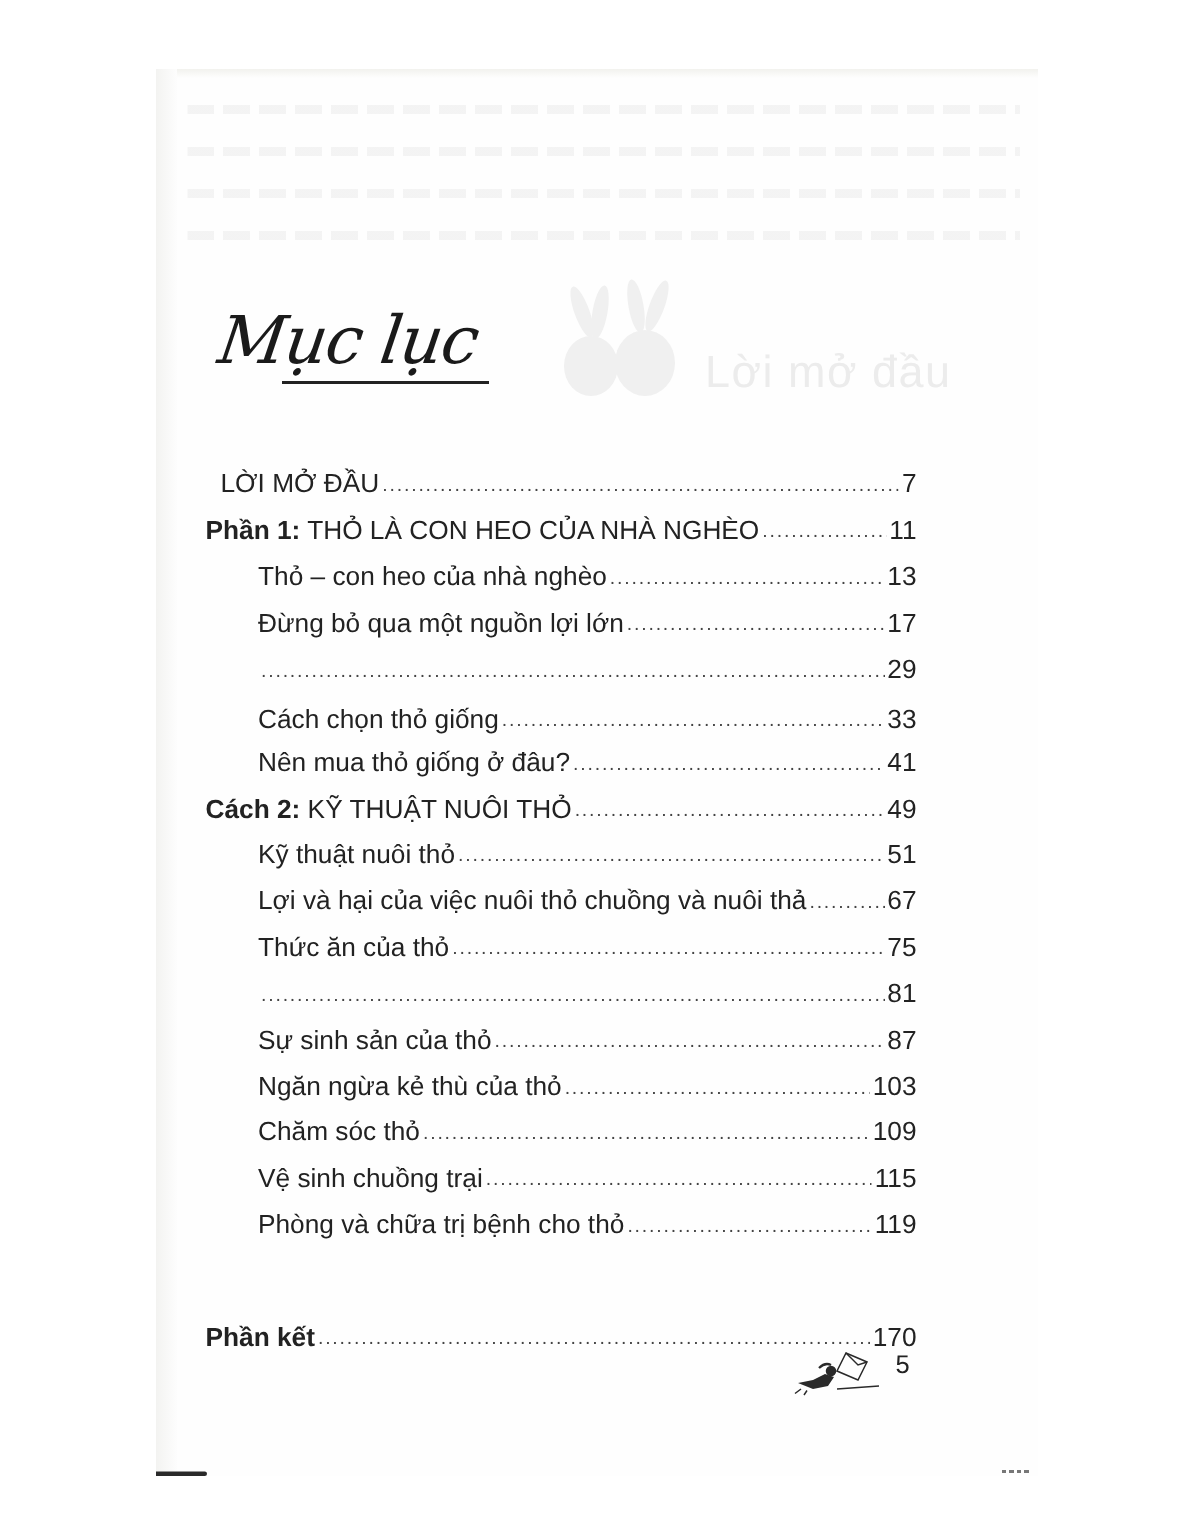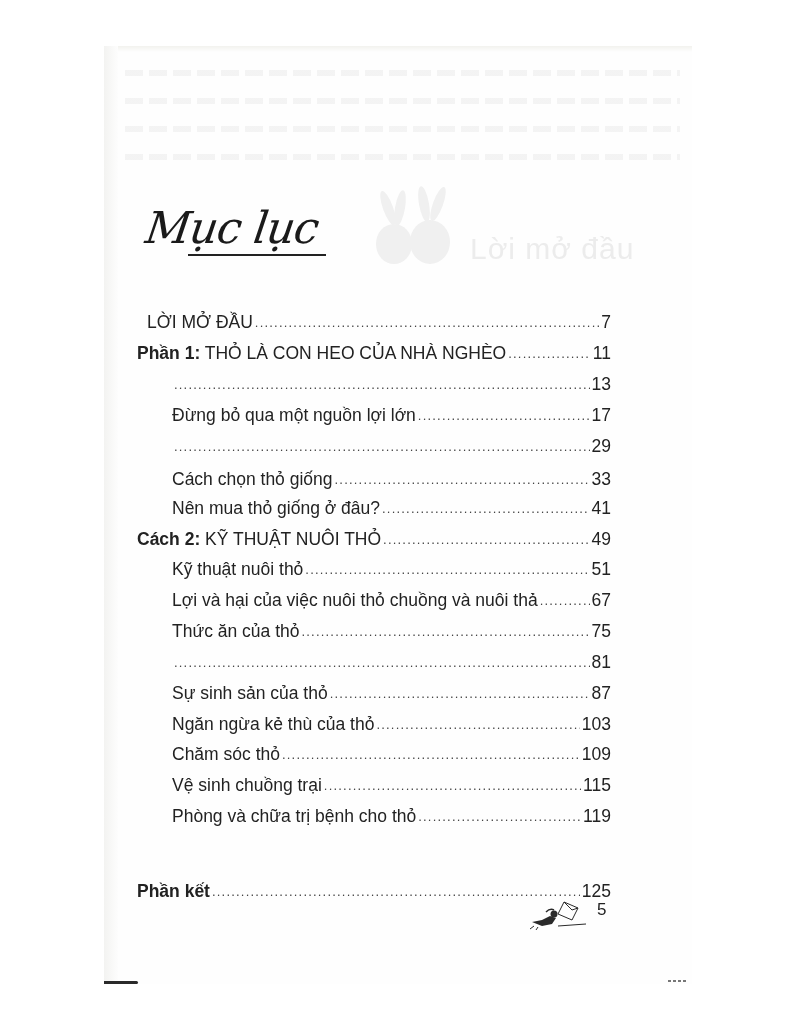--- a/index.html
+++ b/index.html
@@ -199,20 +199,21 @@
     <span class="page-num">7</span>
   </div>
 
   <div class="toc-row lvl-part" style="top:342px">
     <span class="label"><b>Phần 1:</b><span> THỎ LÀ CON HEO CỦA NHÀ NGHÈO</span></span>
     <span class="leader"></span>
     <span class="page-num">11</span>
   </div>
 
   <div class="toc-row lvl-1" style="top:373px">
+    <span class="label">Thỏ – con heo của nhà nghèo</span>
     <span class="leader"></span>
     <span class="page-num">13</span>
   </div>
 
   <div class="toc-row lvl-1" style="top:404px">
     <span class="label">Đừng bỏ qua một nguồn lợi lớn</span>
     <span class="leader"></span>
     <span class="page-num">17</span>
   </div>
 
@@ -288,21 +289,21 @@
 
   <div class="toc-row lvl-1" style="top:805px">
     <span class="label">Phòng và chữa trị bệnh cho thỏ</span>
     <span class="leader"></span>
     <span class="page-num">119</span>
   </div>
 
   <div class="toc-row lvl-part" style="top:880px">
     <span class="label"><b>Phần kết</b><span></span></span>
     <span class="leader"></span>
-    <span class="page-num">125</span>
+    <span class="page-num">170</span>
   </div>
 </div>
 
 <svg class="footer-ornament" viewBox="0 0 60 36">
   <g fill="#2a2a2a" stroke="#2a2a2a">
     <path d="M4 26 L14 24 L22 20 L28 22 L24 28 L14 30 Z" stroke="none"></path>
     <circle cx="26" cy="18" r="3.5" stroke="none"></circle>
     <path d="M18 16 Q22 12 26 14" fill="none" stroke-width="1.5"></path>
     <path d="M30 18 L36 6 L50 12 L44 24 Z" fill="none" stroke-width="1"></path>
     <path d="M36 6 L44 14 L50 12" fill="none" stroke-width="1"></path>

